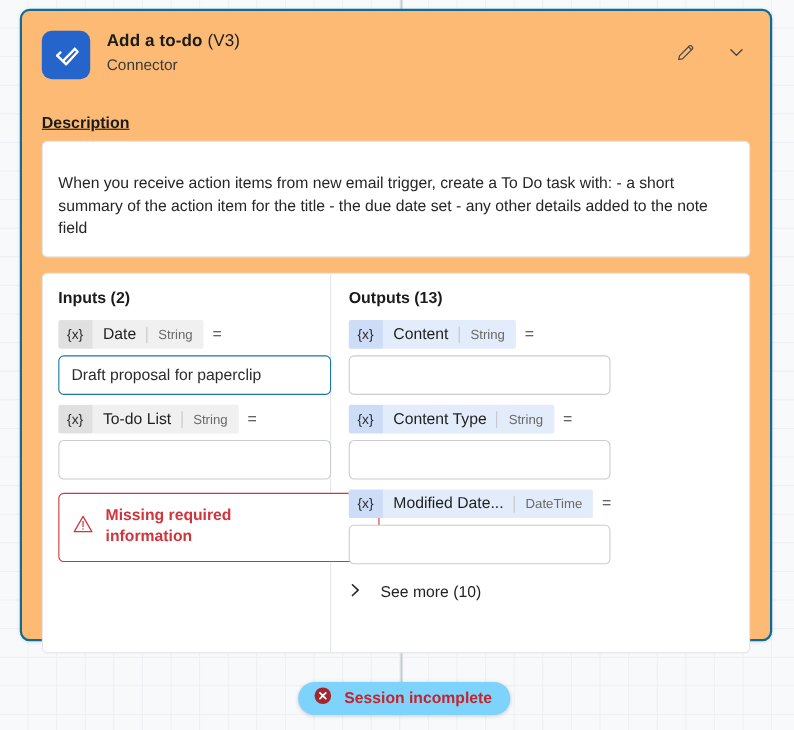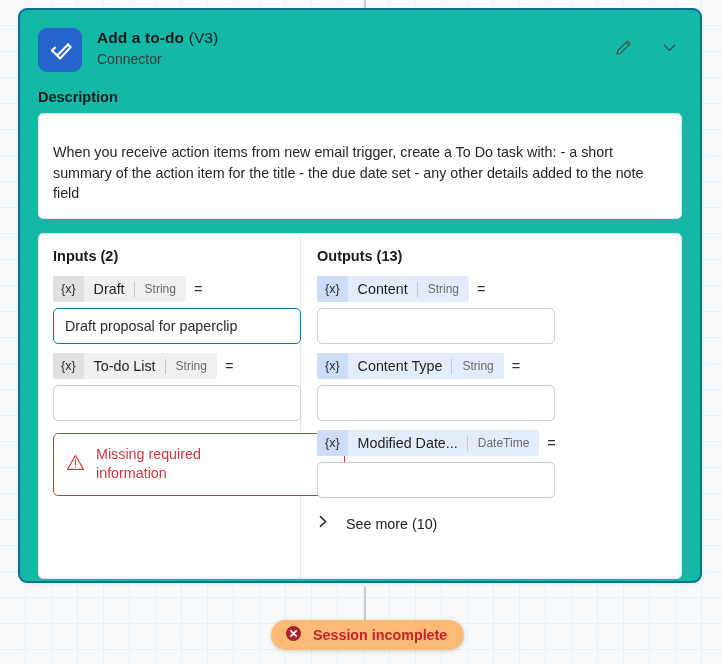--- a/index.html
+++ b/index.html
@@ -38,21 +38,21 @@
   .connector.bottom { top: 586px; height: 34px; }
 
   
   #card {
     position: absolute;
     left: 18px;
     top: 8px;
     width: 684px;
     height: 575px;
     box-sizing: border-box;
-    background: #14b8a6;
+    background: #fdba74;
     border: 2px solid #0f6c94;
     border-radius: 9px;
     box-shadow: 0 1px 3px rgba(0,0,0,0.07);
   }
 
   
   .card-header {
     display: flex;
     align-items: flex-start;
     padding: 18px 18px 0 18px;
@@ -104,21 +104,22 @@
     background: none;
     border: none;
     padding: 0;
   }
 
   
   .section-label {
     font-size: 14.5px;
     font-weight: bold;
     color: #1b1b1b;
-    margin: 17px 0 8px 18px;
+    margin: 32px 0 8px 18px;
+    text-decoration: underline;
   }
   .desc-box {
     margin: 0 18px;
     border: 1px solid #e3e5e8;
     border-radius: 5px;
     background: #fff;
     padding: 28px 14px 14px 14px;
     font-size: 14.3px;
     line-height: 1.45;
     color: #262626;
@@ -231,20 +232,21 @@
     margin-top: 12px;
     width: 292px;
     box-sizing: border-box;
     border: 1px solid #d1343b;
     border-radius: 5px;
     display: flex;
     align-items: center;
     gap: 11px;
     padding: 11px 12px 11px 12px;
     background: #fff;
+    font-weight: bold;
   }
   .error-text {
     color: #d1343b;
     font-size: 14.3px;
     line-height: 1.35;
     max-width: 150px;
   }
 
   
   .see-more {
@@ -263,21 +265,21 @@
   
   #session-pill {
     position: absolute;
     left: 271px;
     top: 620px;
     height: 30px;
     display: flex;
     align-items: center;
     gap: 11px;
     padding: 0 17px 0 14px;
-    background: #fdba74;
+    background: #7dd3fc;
     border-radius: 16px;
     box-shadow: 0 1px 4px rgba(0,0,0,0.18);
   }
   .pill-label {
     font-size: 14.3px;
     font-weight: bold;
     color: #c4242c;
     white-space: nowrap;
   }
 </style>
@@ -329,21 +331,21 @@
 
   <div class="io-panel">
 
     <div class="io-col inputs">
       <div class="io-heading">Inputs (2)</div>
 
       <div class="field">
         <div class="chip-row">
           <div class="chip gray">
             <span class="tok">{x}</span>
-            <span class="nm">Draft</span>
+            <span class="nm">Date</span>
             <span class="sep"></span>
             <span class="ty">String</span>
           </div>
           <span class="eq">=</span>
         </div>
         <div class="value-box focused">Draft proposal for paperclip</div>
       </div>
 
       <div class="field">
         <div class="chip-row">

